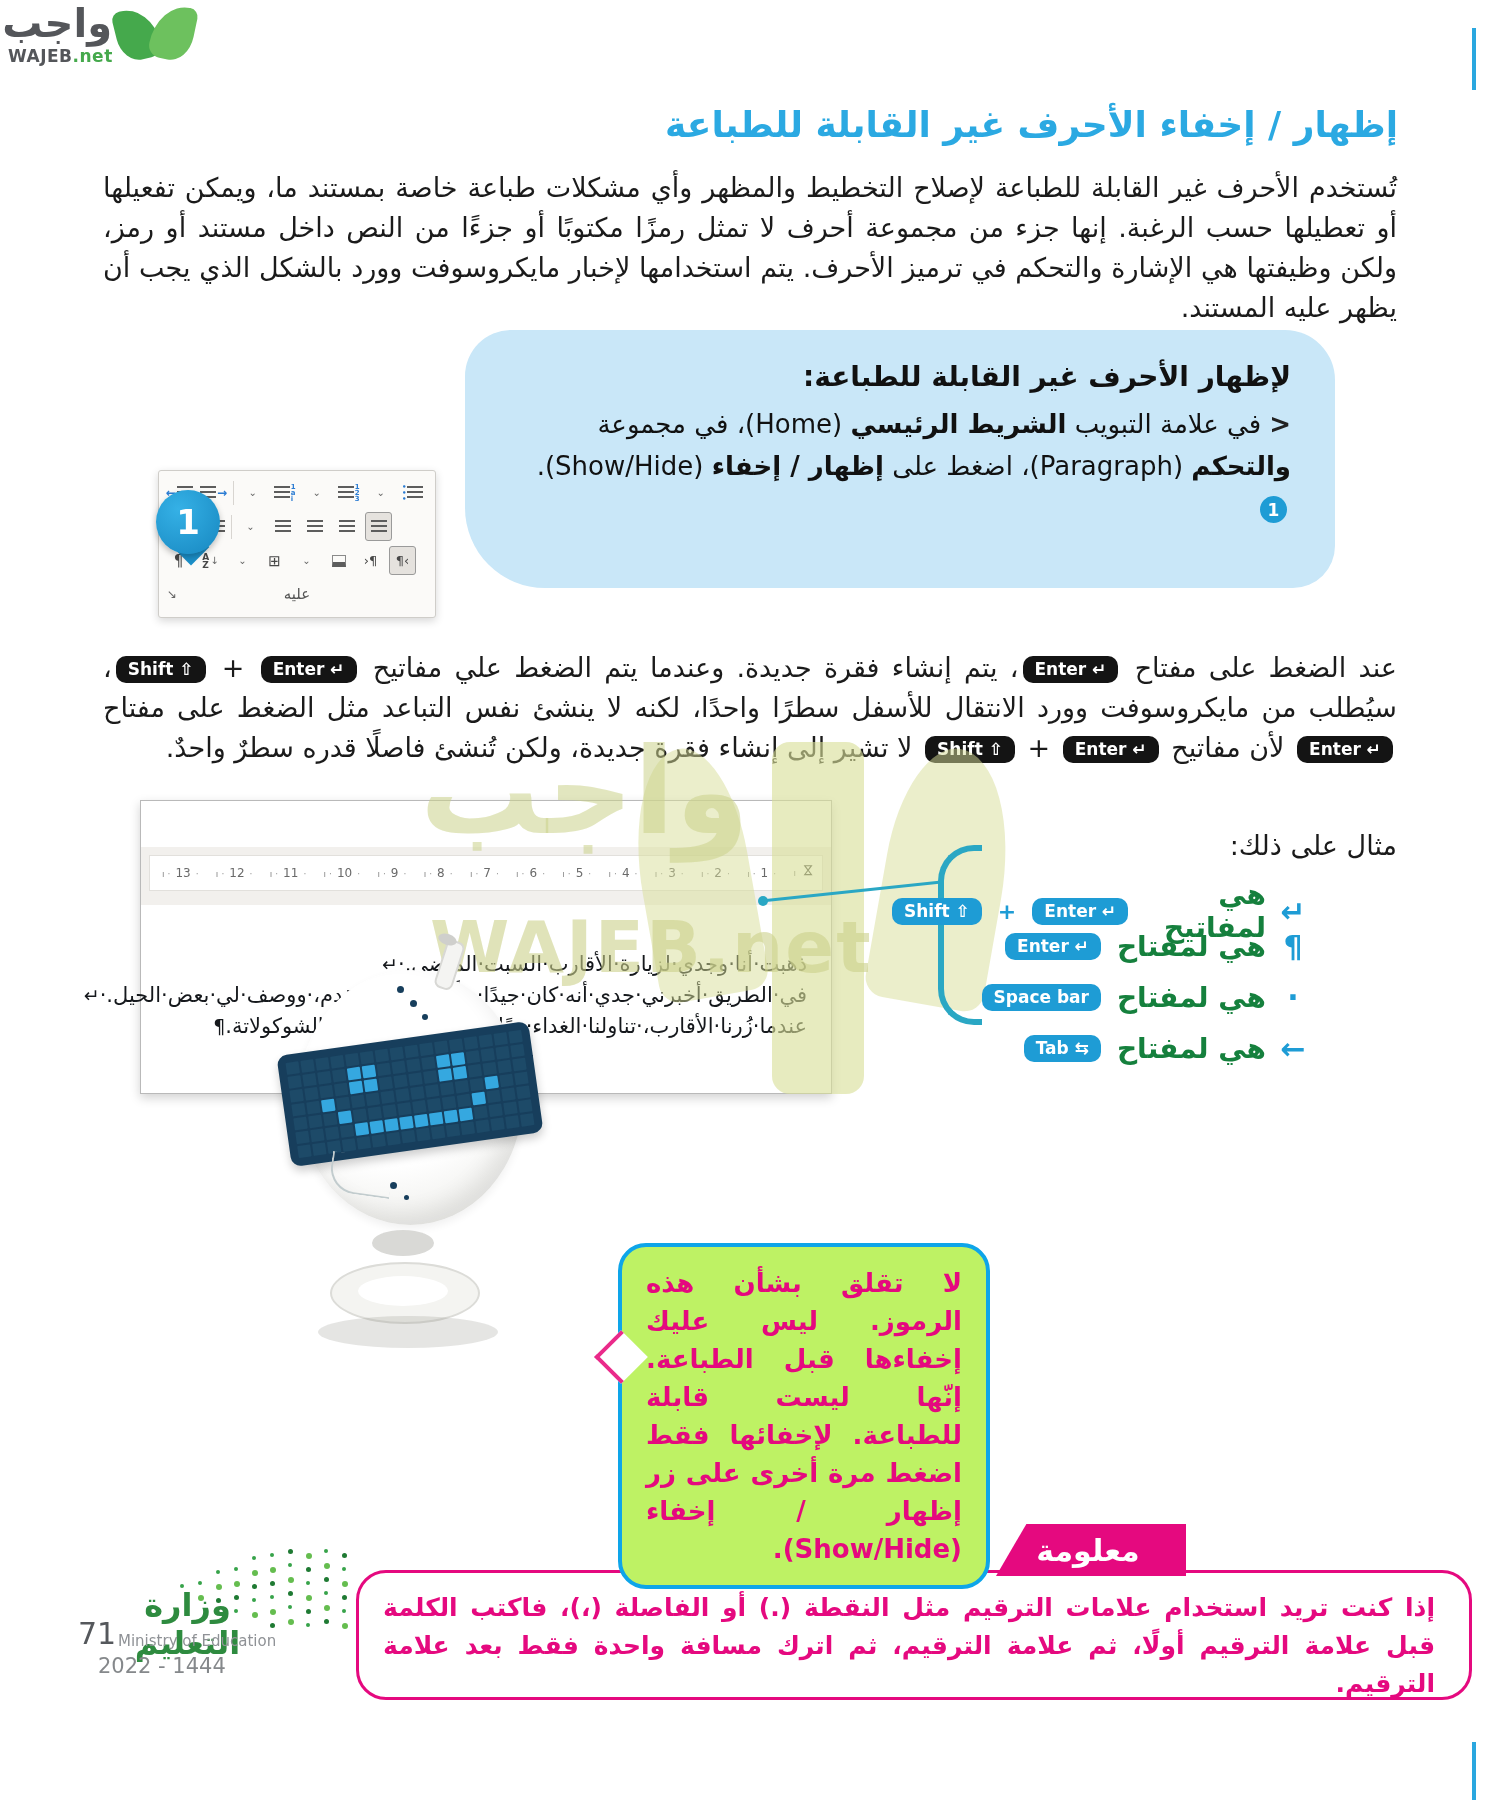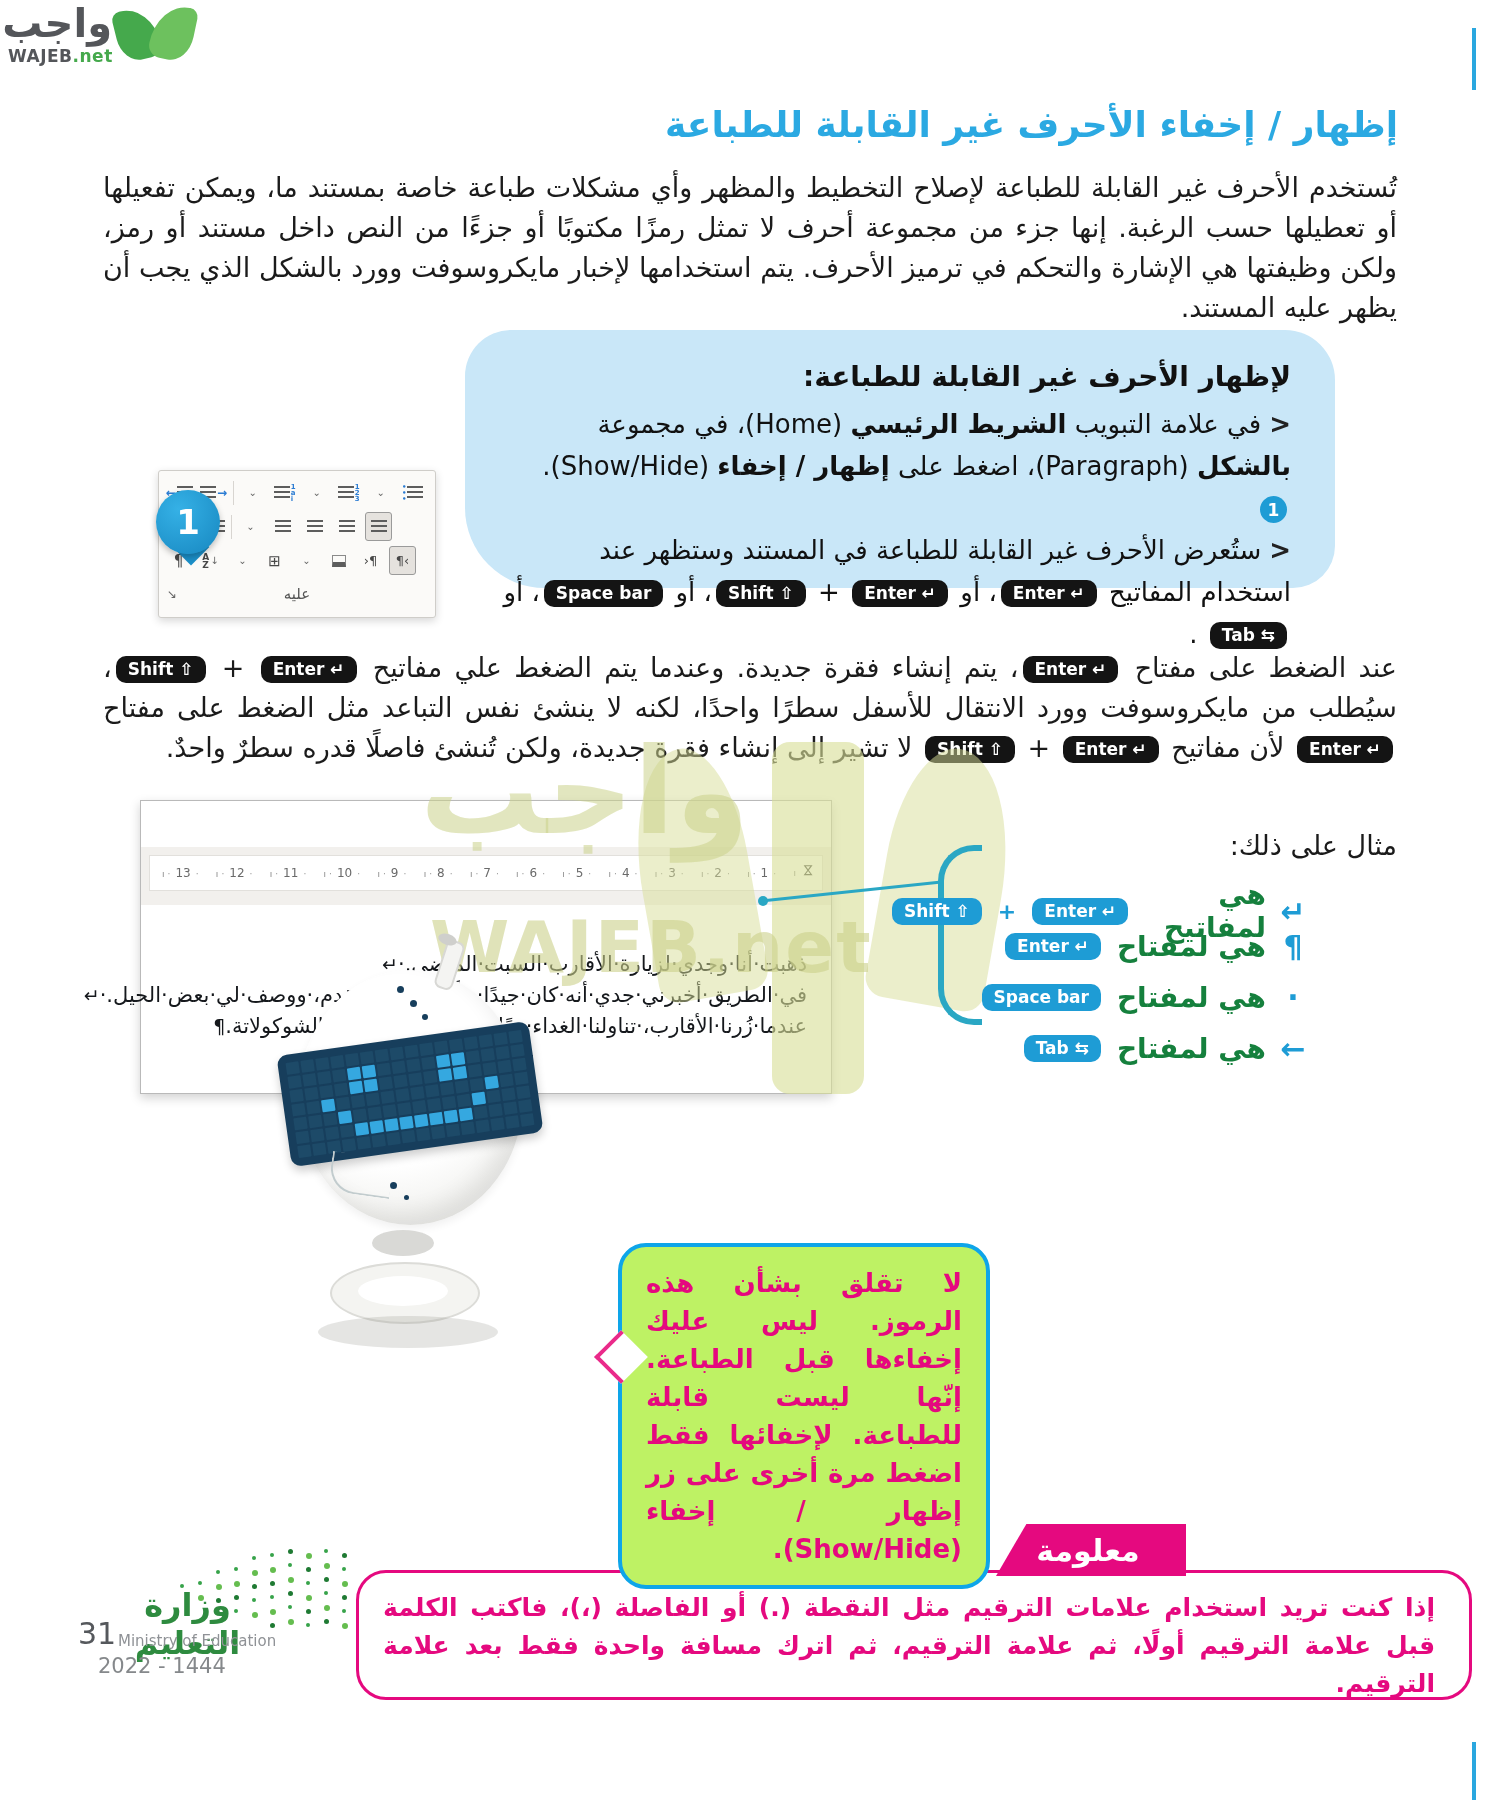--- a/index.html
+++ b/index.html
@@ -137,22 +137,21 @@
 </div>
 
 <div class="abs cornerbar" style="left:1472px;top:28px;width:4px;height:62px;"></div>
 <div class="abs cornerbar" style="left:1472px;top:1742px;width:4px;height:58px;"></div>
 
 <div class="abs h1 rtl" style="right:102px;top:104px;">إظهار / إخفاء الأحرف غير القابلة للطباعة</div>
 <div class="abs para rtl" style="left:103px;right:103px;top:168px;">تُستخدم الأحرف غير القابلة للطباعة لإصلاح التخطيط والمظهر وأي مشكلات طباعة خاصة بمستند ما، ويمكن تفعيلها أو تعطيلها حسب الرغبة. إنها جزء من مجموعة أحرف لا تمثل رمزًا مكتوبًا أو جزءًا من النص داخل مستند أو رمز، ولكن وظيفتها هي الإشارة والتحكم في ترميز الأحرف. يتم استخدامها لإخبار مايكروسوفت وورد بالشكل الذي يجب أن يظهر عليه المستند.</div>
 
 <div class="abs callout rtl" style="left:465px;top:330px;width:870px;height:258px;">
   <div class="title">لإظهار الأحرف غير القابلة للطباعة:</div>
-  <div class="bullet"><span class="bmark">&lt;</span>في علامة التبويب <span class="bseg">الشريط الرئيسي</span> (Home)، في مجموعة <span class="bseg">بالشكل</span> (Paragraph)، اضغط على <span class="bseg">إظهار / إخفاء</span> (Show/Hide). <span class="numcirc">1</span></div>
-  <div class="bullet"><span class="bmark">&lt;</span>ستُعرض الأحرف غير القابلة للطباعة في المستند وستظهر عند استخدام المفاتيح <span class="key">Enter ↵</span>، أو <span class="key">Enter ↵</span> + <span class="key">Shift ⇧</span>، أو <span class="key">Space bar</span>، أو <span class="key">Tab ⇆</span> .</div>
+  <div class="bullet"><span class="bmark">&lt;</span>في علامة التبويب <span class="bseg">الشريط الرئيسي</span> (Home)، في مجموعة <span class="bseg">والتحكم</span> (Paragraph)، اضغط على <span class="bseg">إظهار / إخفاء</span> (Show/Hide). <span class="numcirc">1</span></div>
 </div>
 
 <div class="abs panel" style="left:158px;top:470px;width:276px;height:146px;">
   <div class="trow" style="top:7px;">
       <span class="tbtn">
         <span class="arr">←</span>
         <i class="bars"></i>
       </span>
       <span class="tbtn">
         <i class="bars"></i>
@@ -494,15 +493,15 @@
     <span class="gdot" style="width: 6px; height: 6px; left: 170px; top: 85px; background: rgb(101, 189, 79);"></span>
   </div>
 <div class="abs infobox rtl" style="left:356px;top:1570px;width:1116px;height:130px;">
   <div class="txt">إذا كنت تريد استخدام علامات الترقيم مثل النقطة (.) أو الفاصلة (،)، فاكتب الكلمة قبل علامة الترقيم أولًا، ثم علامة الترقيم، ثم اترك مسافة واحدة فقط بعد علامة الترقيم.</div>
 </div>
 <div class="abs banner" style="left:996px;top:1524px;width:190px;height:52px;">
   <span style="padding-right:6px;">معلومة</span>
 </div>
 
 <div class="abs min-ar rtl" style="left:95px;top:1586px;width:185px;text-align:center;">وزارة التعليم</div>
-<div class="abs pagenum" style="left:78px;top:1616px;">31</div>
+<div class="abs pagenum" style="left:78px;top:1616px;">71</div>
 <div class="abs min-en" style="left:118px;top:1632px;">Ministry of Education</div>
 <div class="abs years" style="left:98px;top:1654px;">2022 - 1444</div>
 
 </body></html>

